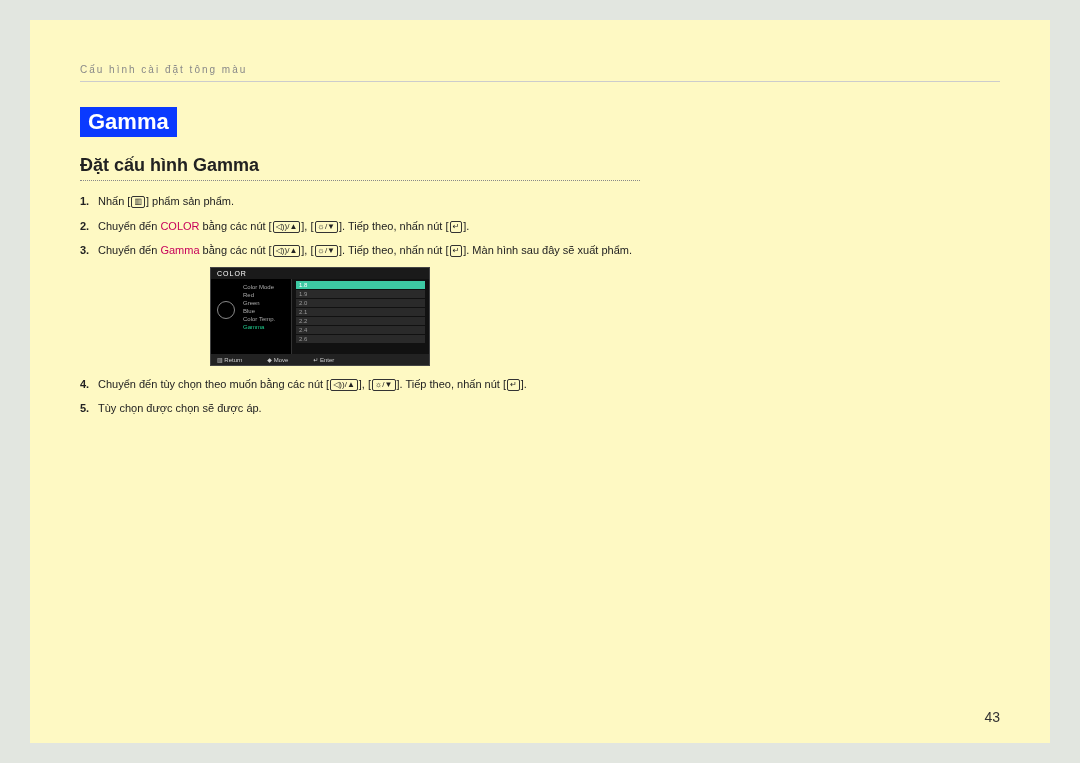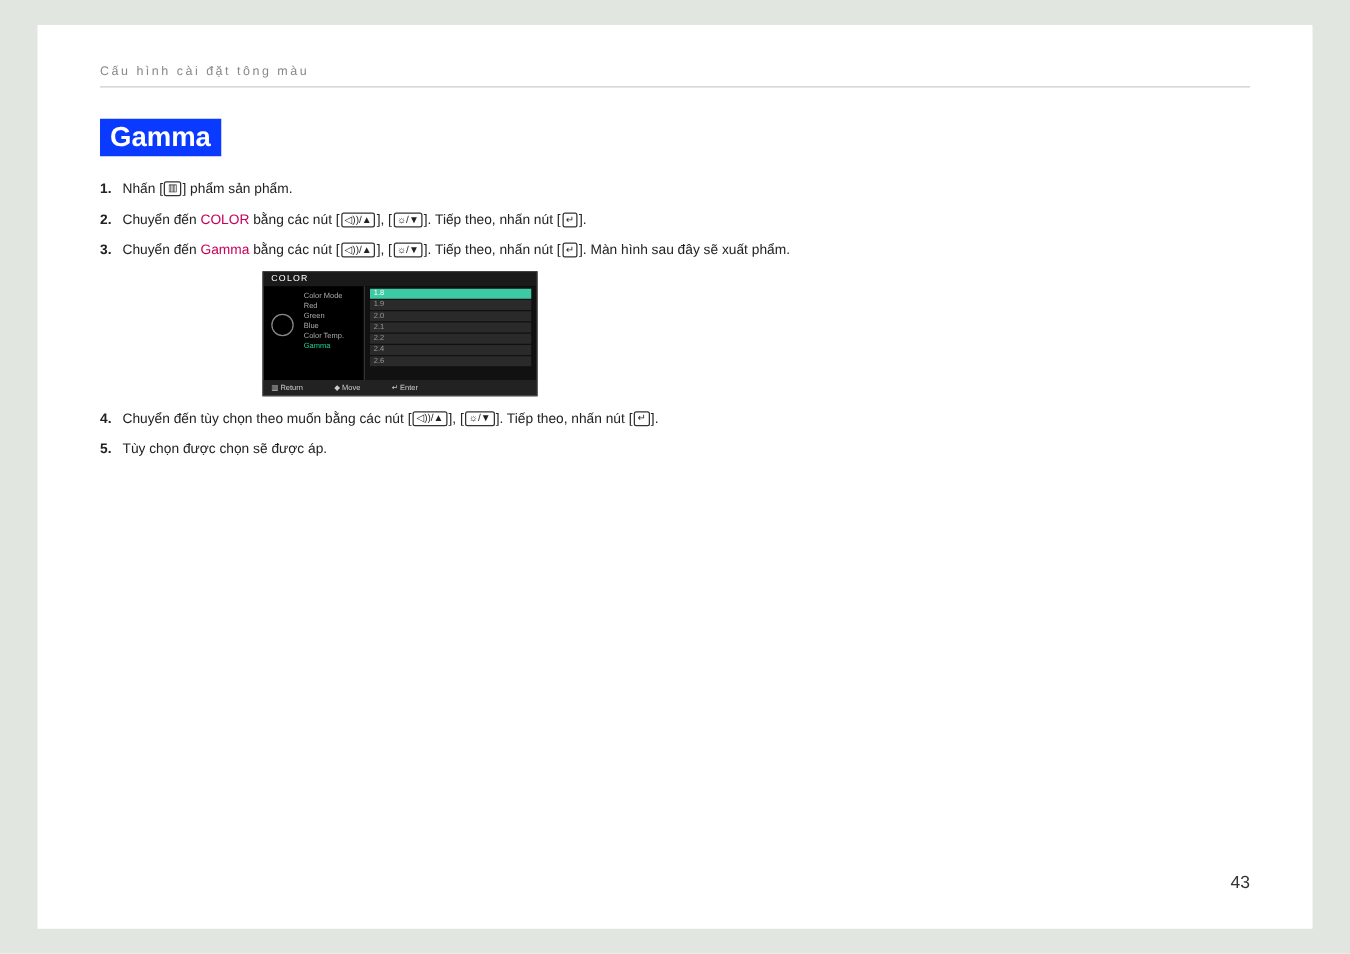--- a/index.html
+++ b/index.html
@@ -7,24 +7,24 @@
       background: #e2e6e0;
       font-family: Arial, sans-serif;
       display: flex;
       justify-content: center;
       align-items: flex-start;
       padding: 20px;
       width: 1080px;
       height: 763px;
     }
     .page {
-      background: #ffffff;
+      background: #fef9c3;
       width: 1020px;
       height: 723px;
-      padding: 32px 50px 30px 50px;
+      padding: 44px 50px 30px 50px;
       position: relative;
     }
     .breadcrumb {
       font-size: 10px;
       color: #888;
       letter-spacing: 2px;
       padding-bottom: 6px;
       border-bottom: 1px solid #ccc;
       margin-bottom: 25px;
     }
@@ -133,36 +133,37 @@
     .osd-footer {
       background: #222;
       padding: 2px 6px;
       display: flex;
       gap: 25px;
       font-size: 6px;
       color: #ccc;
     }
     .page-number {
       position: absolute;
-      bottom: 30px;
+      bottom: 18px;
       right: 50px;
       font-size: 14px;
       color: #333;
     }
   </style>
 </head>
 <body>
 
 <div class="page">
 
   <div class="breadcrumb">Cấu hình cài đặt tông màu</div>
 
   <div class="gamma-badge">Gamma</div>
 
 
+  <div class="subheading">Đặt cấu hình Gamma</div>
 
   <div class="steps">
 
     <div class="step">
       <span class="step-num">1.</span>
       <span class="step-text">
         <span> Nhấn [</span><span class="icon-box">▥</span><span>] phẩm sản phẩm.</span>
       </span>
     </div>
 

